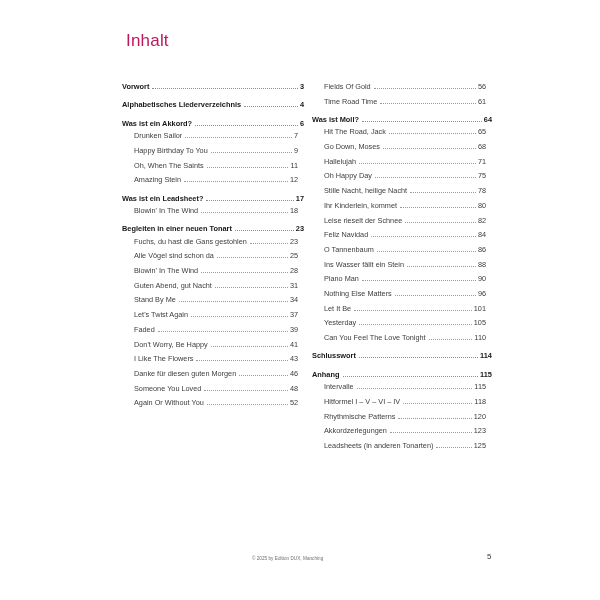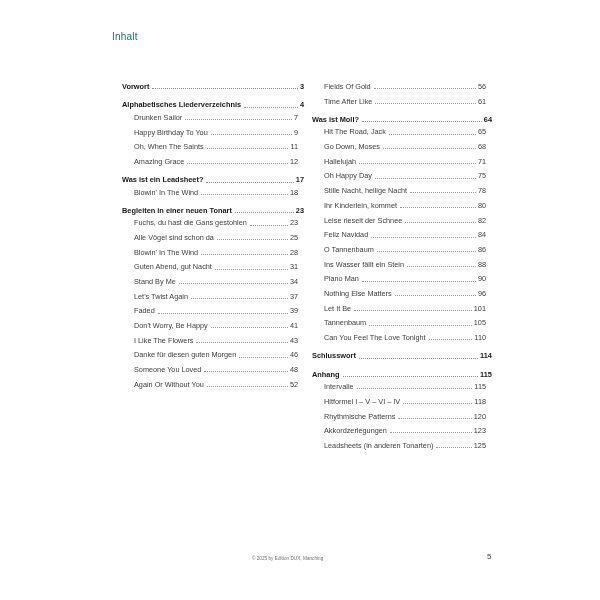--- a/index.html
+++ b/index.html
@@ -20,46 +20,46 @@
     position: absolute;
     left: 0;
     top: 0;
     width: 600px;
     height: 600px;
     box-sizing: border-box;
   }
 
   .page-title {
     position: absolute;
-    left: 112px;
+    left: 126px;
     top: 31px;
-    font-size: 10px;
+    font-size: 17px;
     font-weight: 400;
     letter-spacing: 0.2px;
-    color: #0f766e;
+    color: #be185d;
   }
 
   .columns {
     position: absolute;
     left: 0;
     top: 83px;
     width: 600px;
   }
 
   .col {
     position: absolute;
     top: 0;
   }
   .col-left  { left: 122px; width: 182px; }
   .col-right { left: 312px; width: 180px; }
 
   
   .toc-entry {
     display: flex;
-    align-items: flex-end;
+    align-items: flex-start;
     width: 100%;
     font-size: 7.3px;
     line-height: 1;
     color: #3a3a3a;
     white-space: nowrap;
   }
 
   .toc-entry .label {
     flex: 0 0 auto;
     padding-right: 2px;
@@ -146,37 +146,42 @@
         <div class="toc-entry level-section first">
           <span class="label">Vorwort</span>
           <span class="leader"></span>
           <span class="page-no">3</span>
         </div>
         <div class="toc-entry level-section">
           <span class="label">Alphabetisches Liederverzeichnis</span>
           <span class="leader"></span>
           <span class="page-no">4</span>
         </div>
+        <div class="toc-entry level-section">
+          <span class="label">Was ist ein Akkord?</span>
+          <span class="leader"></span>
+          <span class="page-no">6</span>
+        </div>
         <div class="toc-entry level-item">
           <span class="label">Drunken Sailor</span>
           <span class="leader"></span>
           <span class="page-no">7</span>
         </div>
         <div class="toc-entry level-item">
           <span class="label">Happy Birthday To You</span>
           <span class="leader"></span>
           <span class="page-no">9</span>
         </div>
         <div class="toc-entry level-item">
           <span class="label">Oh, When The Saints</span>
           <span class="leader"></span>
           <span class="page-no">11</span>
         </div>
         <div class="toc-entry level-item">
-          <span class="label">Amazing Grace</span>
+          <span class="label">Amazing Stein</span>
           <span class="leader"></span>
           <span class="page-no">12</span>
         </div>
         <div class="toc-entry level-section">
           <span class="label">Was ist ein Leadsheet?</span>
           <span class="leader"></span>
           <span class="page-no">17</span>
         </div>
         <div class="toc-entry level-item">
           <span class="label">Blowin' In The Wind</span>
@@ -249,21 +254,21 @@
           <span class="page-no">52</span>
         </div>
       </div>
     <div class="col col-right">
         <div class="toc-entry level-item">
           <span class="label">Fields Of Gold</span>
           <span class="leader"></span>
           <span class="page-no">56</span>
         </div>
         <div class="toc-entry level-item">
-          <span class="label">Time After Like</span>
+          <span class="label">Time Road Time</span>
           <span class="leader"></span>
           <span class="page-no">61</span>
         </div>
         <div class="toc-entry level-section">
           <span class="label">Was ist Moll?</span>
           <span class="leader"></span>
           <span class="page-no">64</span>
         </div>
         <div class="toc-entry level-item">
           <span class="label">Hit The Road, Jack</span>
@@ -324,21 +329,21 @@
           <span class="label">Nothing Else Matters</span>
           <span class="leader"></span>
           <span class="page-no">96</span>
         </div>
         <div class="toc-entry level-item">
           <span class="label">Let It Be</span>
           <span class="leader"></span>
           <span class="page-no">101</span>
         </div>
         <div class="toc-entry level-item">
-          <span class="label">Tannenbaum</span>
+          <span class="label">Yesterday</span>
           <span class="leader"></span>
           <span class="page-no">105</span>
         </div>
         <div class="toc-entry level-item">
           <span class="label">Can You Feel The Love Tonight</span>
           <span class="leader"></span>
           <span class="page-no">110</span>
         </div>
         <div class="toc-entry level-section">
           <span class="label">Schlusswort</span>

